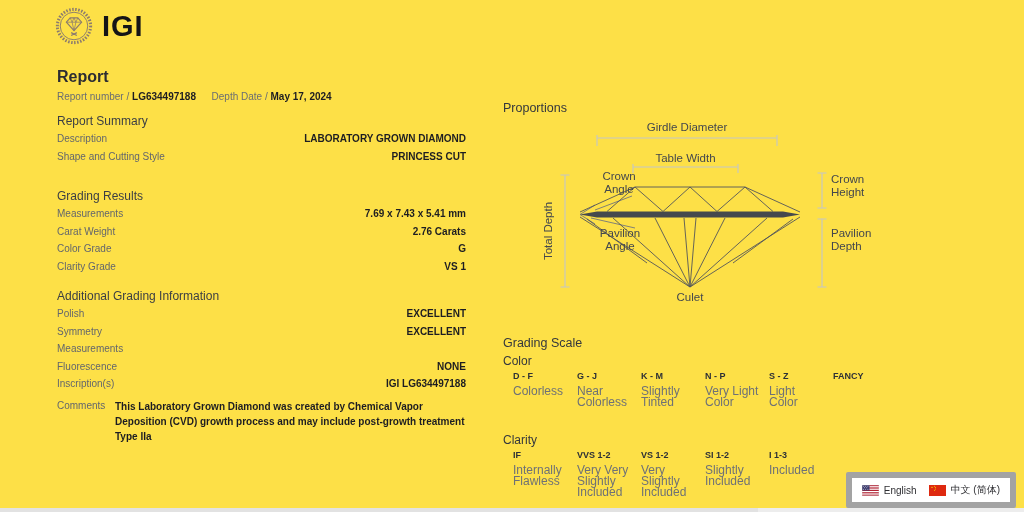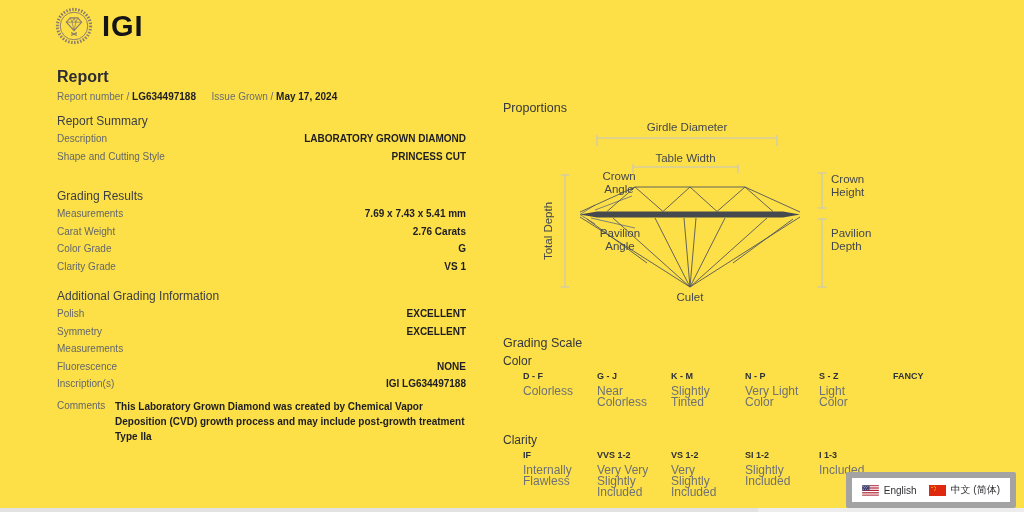--- a/index.html
+++ b/index.html
@@ -45,21 +45,21 @@
   .lbl-pav-angle { top:112px; left:55px; width:60px; }
   .lbl-pav-depth { top:112px; left:296px; width:52px; }
   .lbl-culet { top:176px; left:0; width:310px; }
 
   .gscale-heading { position:absolute; left:503px; top:336px; font-size:12.5px; font-weight:500; color:#34373d; }
   .color-heading { position:absolute; left:503px; top:354px; font-size:12px; font-weight:500; color:#34373d; }
   .clarity-heading { position:absolute; left:503px; top:433px; font-size:12px; font-weight:500; color:#34373d;text-align:center; }
   .scale-grid { position:absolute; display:flex; }
   .color-grid { left:513px; top:371px; }
   .clarity-grid { left:513px; top:450px; }
-  .scale-cell { width:64px; flex:none;margin-left:10px; }
+  .scale-cell { width:64px; flex:none; }
   .scale-grade { font-size:9px; font-weight:700; color:#2e3136; margin-bottom:5px; }
   .scale-desc { font-size:12px; color:#6e7176; line-height:11px; white-space:pre-line; width:56px; }
 
   
   .lang-box { position:absolute; right:8px; bottom:4px; display:flex; align-items:center; gap:12px;
               background:#fff; border:6px solid #a3a3a3; border-radius:2px; padding:5px 10px; }
   .lang-opt { display:flex; align-items:center; gap:5px; font-size:10px; color:#2f2f33; cursor:pointer; }
   .flag { width:17px; height:11px; display:block; }
 
   
@@ -81,21 +81,21 @@
     </svg>
     <span class="brand-text">IGI</span>
   </div>
 
   <div class="left-col">
     <div class="report-title">Report</div>
     <div class="report-meta">
       <span>Report number /</span>
       <b>LG634497188</b>
       <span class="meta-sep"></span>
-      <span>Issue Grown /</span>
+      <span>Depth Date /</span>
       <b>May 17, 2024</b>
     </div>
 
     <div class="section-heading">Report Summary</div>
     <div class="kv-rows">
       <div class="kv-row">
         <span class="k">Description</span>
         <span class="v">LABORATORY GROWN DIAMOND</span>
       </div>
       <div class="kv-row">

